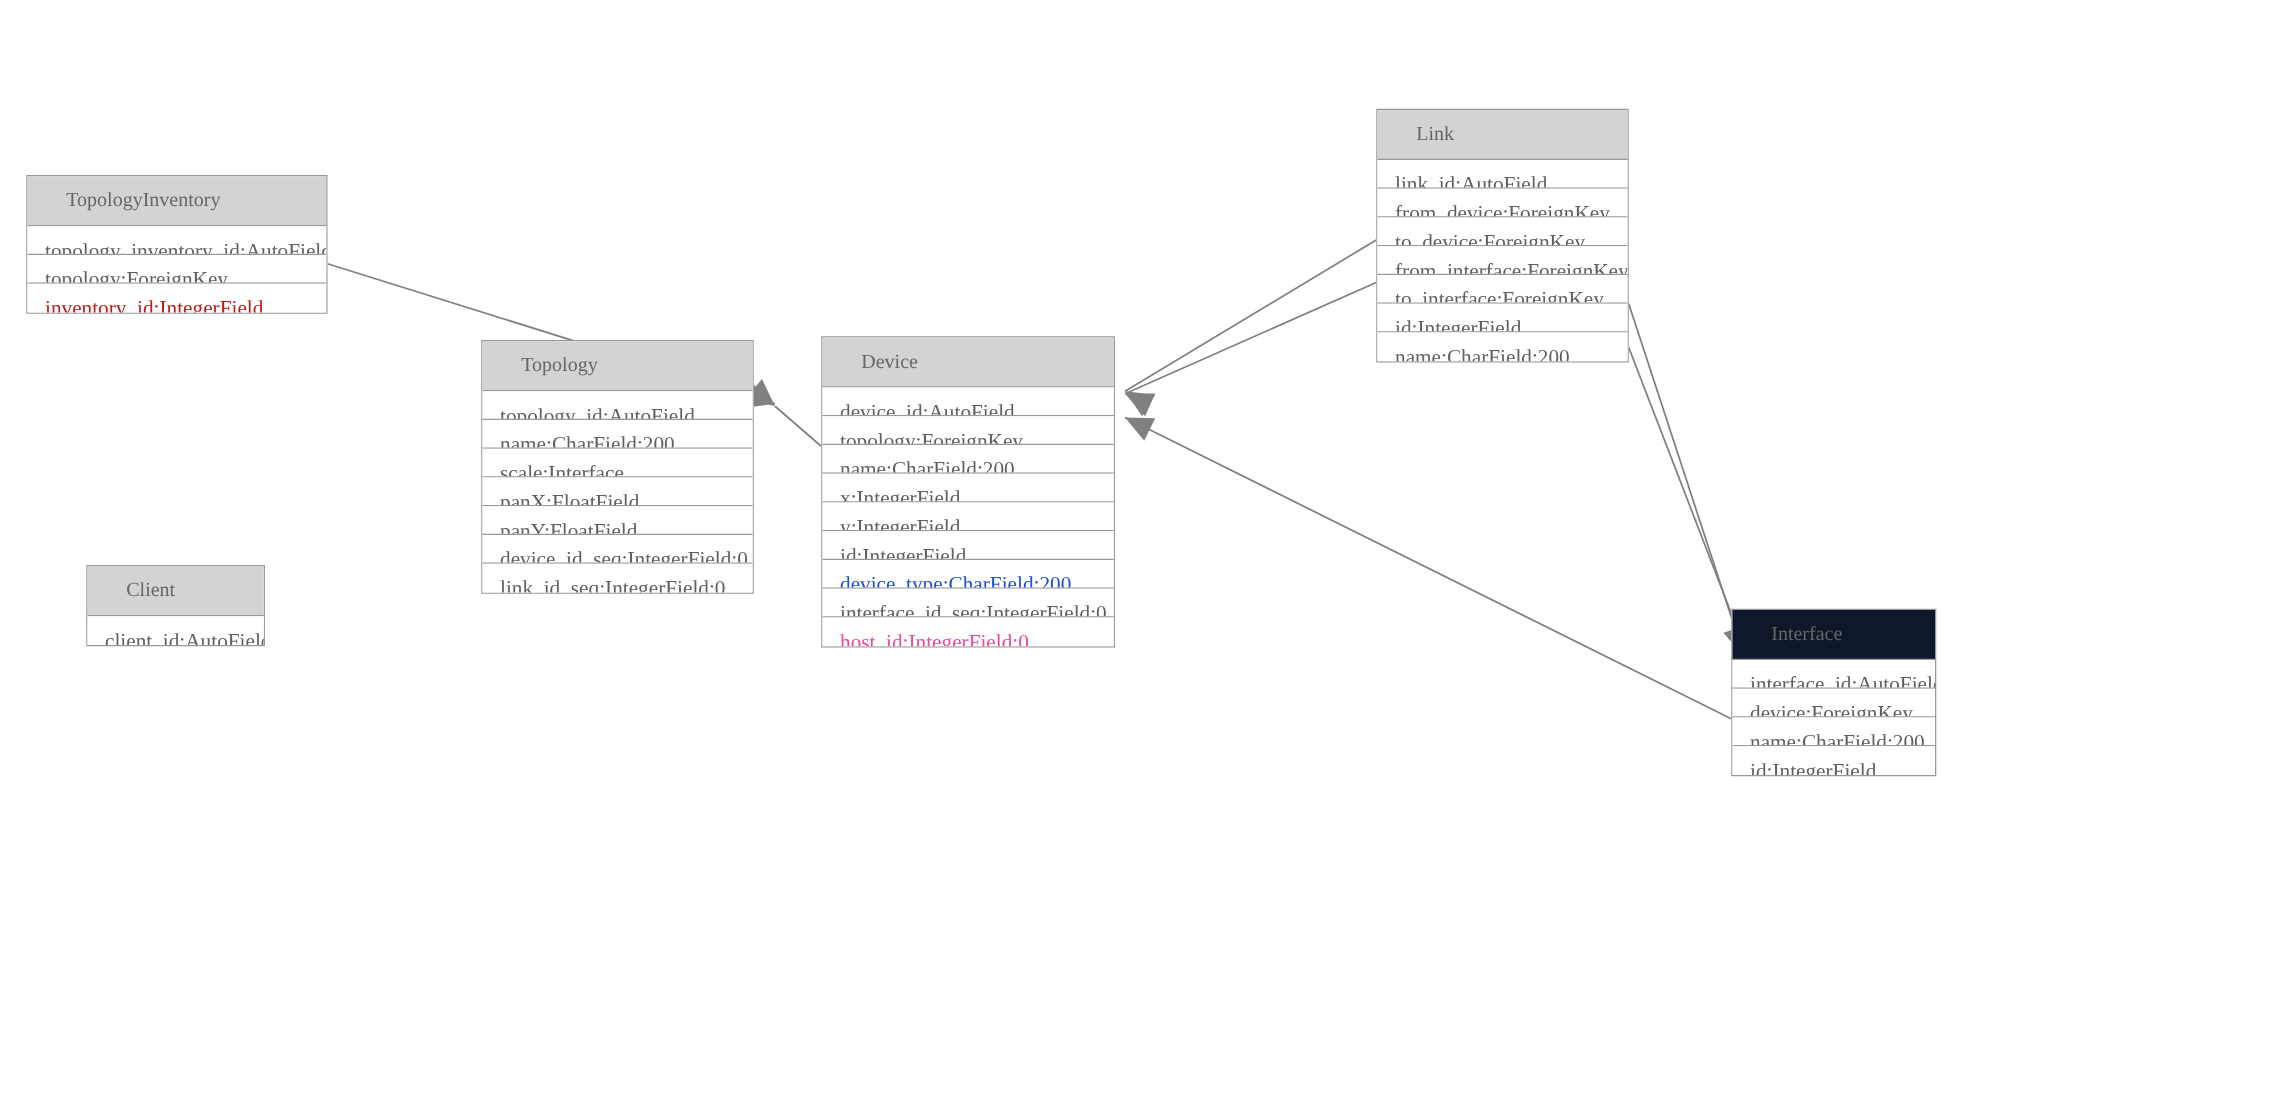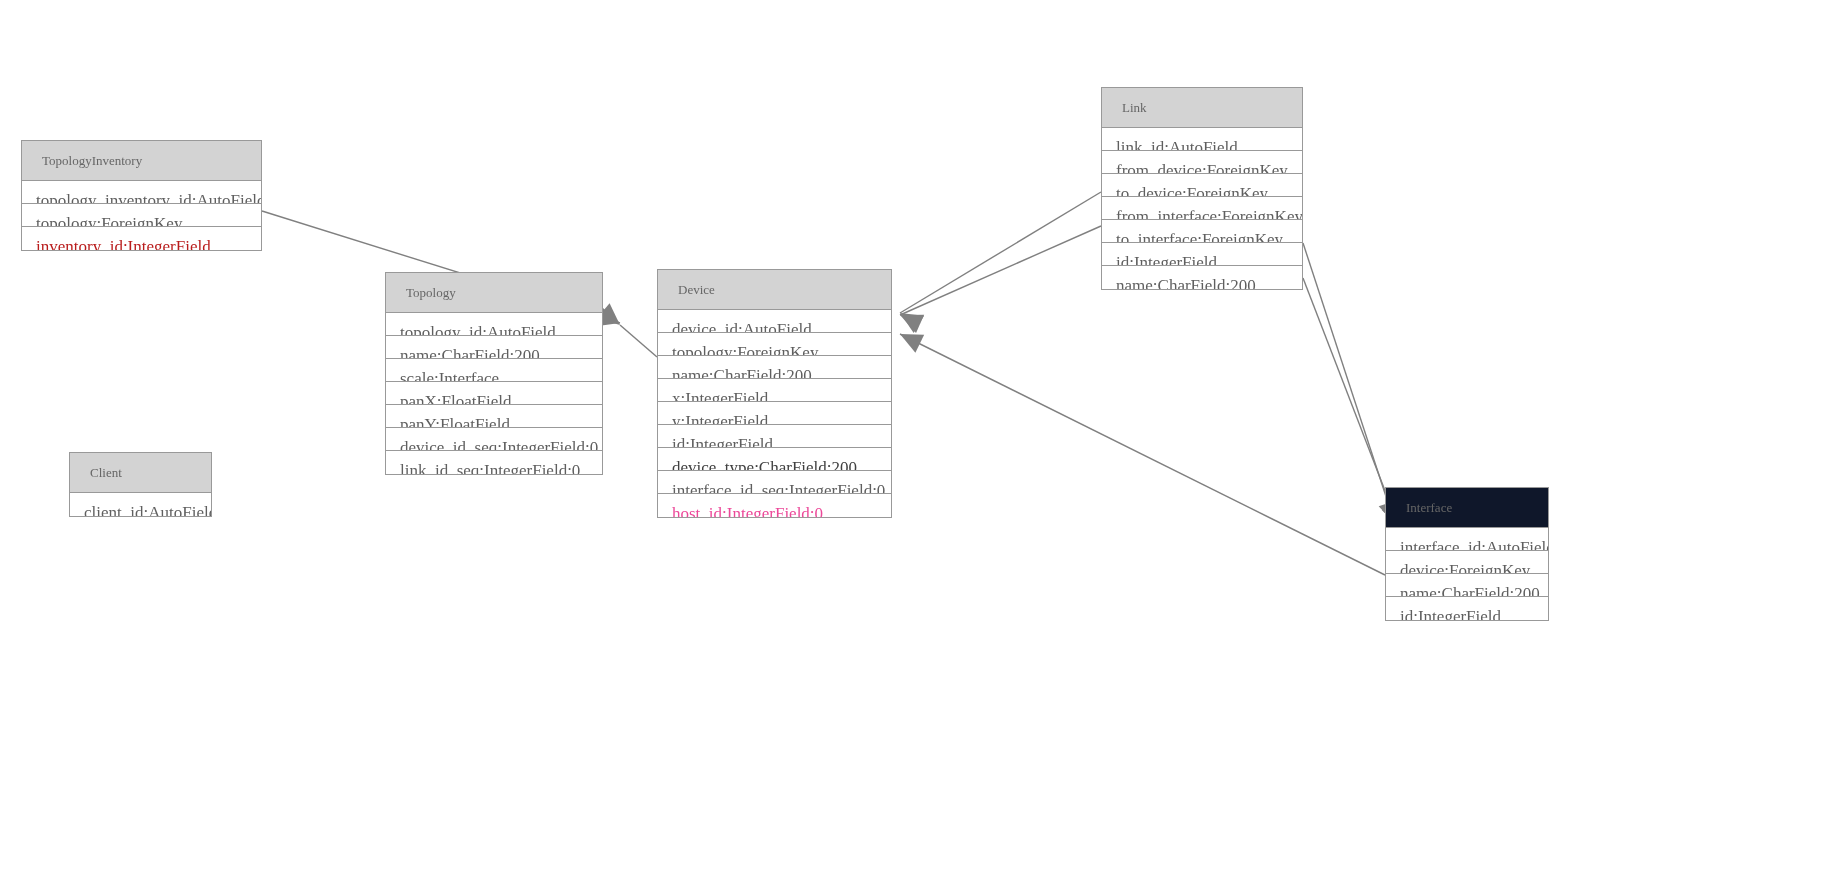--- a/index.html
+++ b/index.html
@@ -29,24 +29,24 @@
     box-sizing: border-box;
     border: 1px solid #999999;
     background: #ffffff;
     z-index: 5;
   }
   .entity-header {
     box-sizing: border-box;
     background: #d3d3d3;
     border-bottom: 1px solid #999999;
     color: #666666;
-    font-size: 13px;
+    font-size: 16px;
     line-height: 40px;
     height: 40px;
-    padding: 0 0 0 20px;
+    padding: 0 0 0 31px;
     white-space: nowrap;
     overflow: hidden;
   }
   .entity-field {
     box-sizing: border-box;
     border-bottom: 1px solid #999999;
     color: #5f5f5f;
     font-size: 17px;
     line-height: 40px;
     height: 23px;
@@ -117,21 +117,21 @@
         <div class="entity-field" style="border-bottom-color: rgb(153, 153, 153); color: rgb(95, 95, 95);">link_id_seq:IntegerField:0</div>
       </div>
       <div class="entity" style="left: 657px; top: 269px; width: 235px; border-color: rgb(153, 153, 153);">
         <div class="entity-header" style="background: rgb(211, 211, 211); border-bottom-color: rgb(153, 153, 153);">Device</div>
         <div class="entity-field" style="border-bottom-color: rgb(153, 153, 153); color: rgb(95, 95, 95);">device_id:AutoField</div>
         <div class="entity-field" style="border-bottom-color: rgb(153, 153, 153); color: rgb(95, 95, 95);">topology:ForeignKey</div>
         <div class="entity-field" style="border-bottom-color: rgb(153, 153, 153); color: rgb(95, 95, 95);">name:CharField:200</div>
         <div class="entity-field" style="border-bottom-color: rgb(153, 153, 153); color: rgb(95, 95, 95);">x:IntegerField</div>
         <div class="entity-field" style="border-bottom-color: rgb(153, 153, 153); color: rgb(95, 95, 95);">y:IntegerField</div>
         <div class="entity-field" style="border-bottom-color: rgb(153, 153, 153); color: rgb(95, 95, 95);">id:IntegerField</div>
-        <div class="entity-field" style="border-bottom-color: rgb(153, 153, 153); color: #404040;">device_type:CharField:200</div>
+        <div class="entity-field" style="border-bottom-color: rgb(153, 153, 153); color: #1d4ed8;">device_type:CharField:200</div>
         <div class="entity-field" style="border-bottom-color: rgb(153, 153, 153); color: rgb(95, 95, 95);">interface_id_seq:IntegerField:0</div>
         <div class="entity-field" style="border-bottom-color: rgb(153, 153, 153); color: #ec4899;">host_id:IntegerField:0</div>
       </div>
       <div class="entity" style="left: 1101px; top: 87px; width: 202px; border-color: rgb(153, 153, 153);">
         <div class="entity-header" style="background: rgb(211, 211, 211); border-bottom-color: rgb(153, 153, 153);">Link</div>
         <div class="entity-field" style="border-bottom-color: rgb(153, 153, 153); color: rgb(95, 95, 95);">link_id:AutoField</div>
         <div class="entity-field" style="border-bottom-color: rgb(153, 153, 153); color: rgb(95, 95, 95);">from_device:ForeignKey</div>
         <div class="entity-field" style="border-bottom-color: rgb(153, 153, 153); color: rgb(95, 95, 95);">to_device:ForeignKey</div>
         <div class="entity-field" style="border-bottom-color: rgb(153, 153, 153); color: rgb(95, 95, 95);">from_interface:ForeignKey</div>
         <div class="entity-field" style="border-bottom-color: rgb(153, 153, 153); color: rgb(95, 95, 95);">to_interface:ForeignKey</div>

